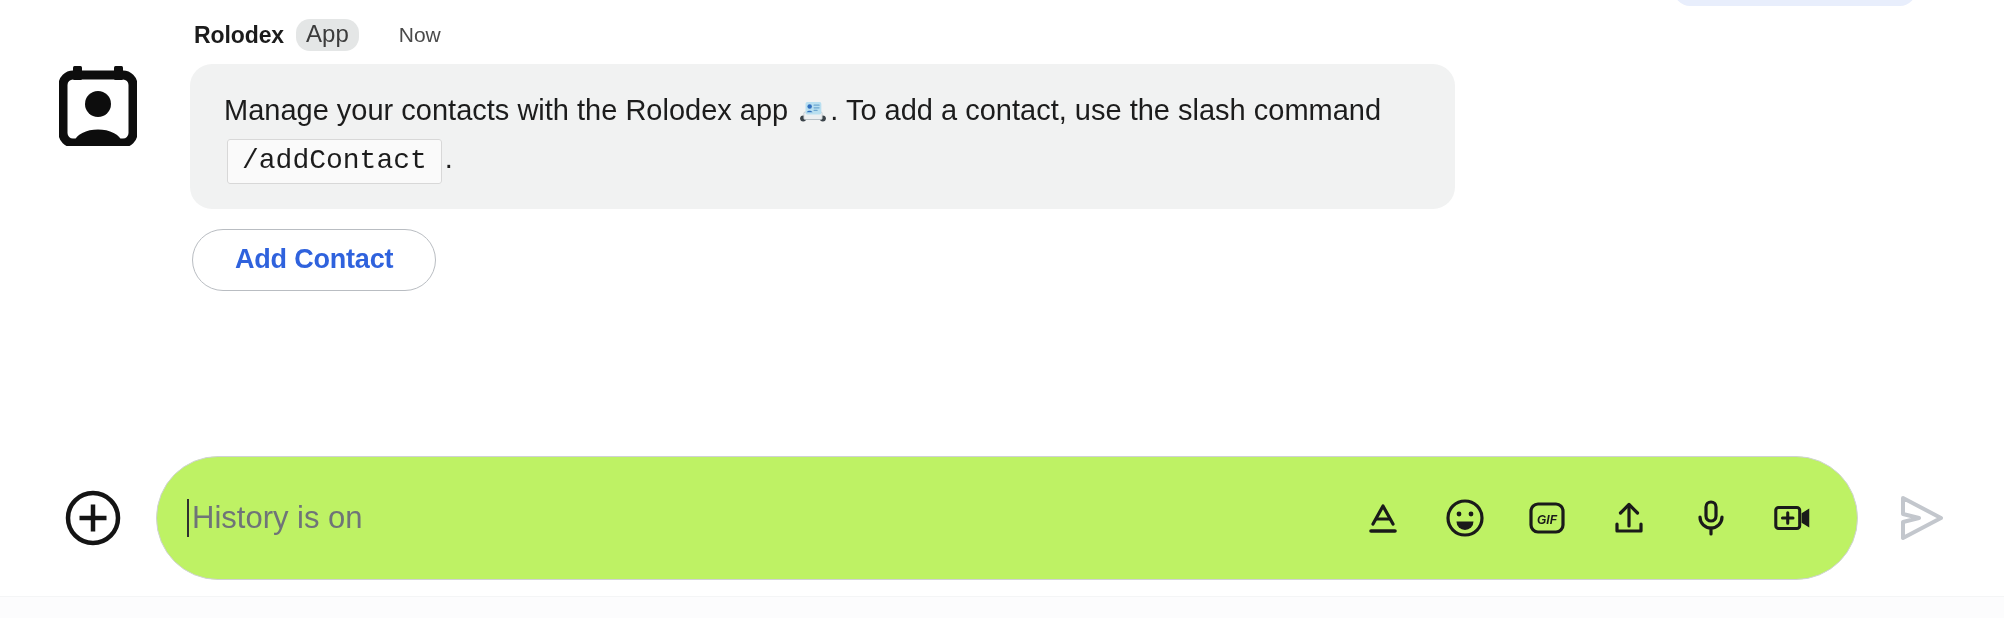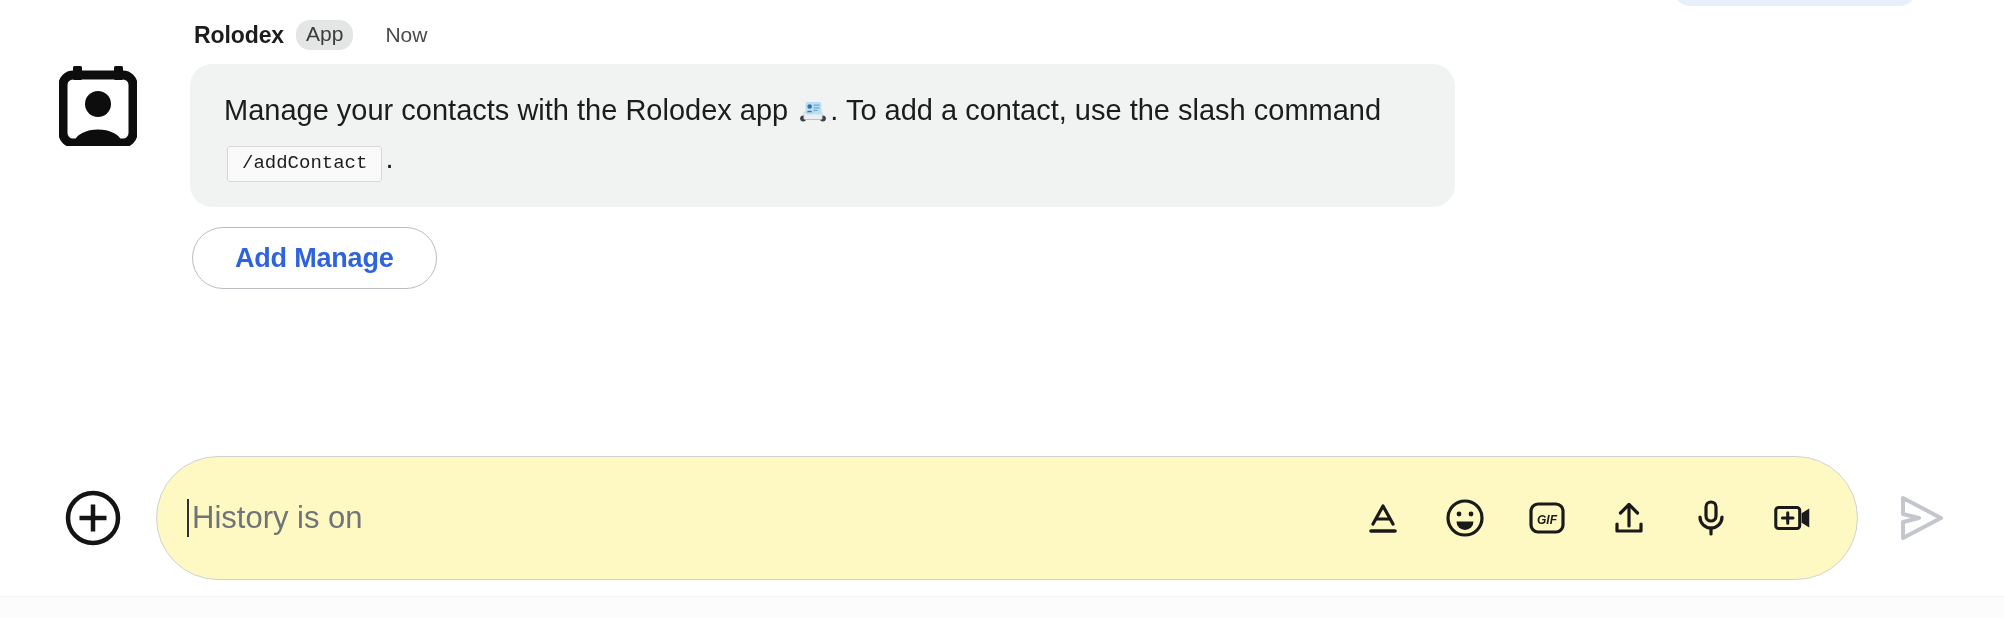--- a/index.html
+++ b/index.html
@@ -58,51 +58,51 @@
     height: 34px;
     padding-left: 4px;
   }
   .sender-name {
     font-size: 23px;
     font-weight: bold;
     color: #1c1c1c;
     letter-spacing: -0.1px;
   }
   .app-badge {
-    font-size: 21px;
+    font-size: 24px;
     color: #3c3c3c;
     background: #e4e6e6;
     border-radius: 14px;
     padding: 2px 10px 4px;
     line-height: 1.1;
   }
   .timestamp {
     font-size: 21px;
     color: #4a4a4a;
-    margin-left: 20px;
+    margin-left: 28px;
   }
 
   .bubble {
     margin-top: 12px;
     background: #f1f2f2;
     border-radius: 22px;
     padding: 26px 36px 28px 34px;
     max-width: 1265px;
     font-size: 29px;
     line-height: 1.42;
     color: #1c1c1c;
   }
   .emoji-svg {
     display: inline-block;
     vertical-align: -7px;
     margin: 0 2px;
   }
   code.cmd {
     font-family: "Liberation Mono", "DejaVu Sans Mono", monospace;
-    font-size: 19px;
+    font-size: 28px;
     background: #fafafa;
     border: 1px solid #d8d8d8;
     border-radius: 3px;
     padding: 5px 14px 7px;
     color: #1c1c1c;
     white-space: nowrap;
     margin: 0 3px;
   }
 
   .action-row {
@@ -145,21 +145,21 @@
     align-items: center;
     justify-content: center;
     cursor: pointer;
   }
   .input-shell {
     flex: 1 1 auto;
     margin-left: 32px;
     height: 124px;
     border: 1px solid #cfd2d4;
     border-radius: 62px;
-    background: #fef9c3;
+    background: #bef264;
     display: flex;
     align-items: center;
     padding: 0 36px 0 30px;
     min-width: 0;
     justify-content: flex-end;
   }
   .caret {
     width: 2px;
     height: 38px;
     background: #303030;
@@ -247,21 +247,21 @@
             <rect x="9" y="6" width="19" height="15" rx="2" fill="#b9dff0"></rect>
             <circle cx="14" cy="11.5" r="2.7" fill="#2f6fbf"></circle>
             <path d="M10.4 18.4c0.6-2.6 6.4-2.6 7 0z" fill="#2f6fbf"></path>
             <rect x="18.6" y="9" width="7.4" height="1.5" rx="0.7" fill="#6fa8d0"></rect>
             <rect x="18.6" y="12.2" width="7.4" height="1.5" rx="0.7" fill="#6fa8d0"></rect>
             <rect x="18.6" y="15.4" width="5" height="1.5" rx="0.7" fill="#6fa8d0"></rect>
           </svg></span><span>. To add a contact, use the slash command </span><code class="cmd">/addContact</code><span>.</span>
     </div>
 
     <div class="action-row">
-      <button class="action-button">Add Manage</button>
+      <button class="action-button">Add Contact</button>
     </div>
 
   </div>
 </div>
 
 <div class="composer">
 
   <div class="plus-btn">
     <svg width="58" height="58" viewBox="0 0 58 58" xmlns="http://www.w3.org/2000/svg">
       <circle cx="29" cy="29" r="25" fill="none" stroke="#141414" stroke-width="4.5"></circle>

